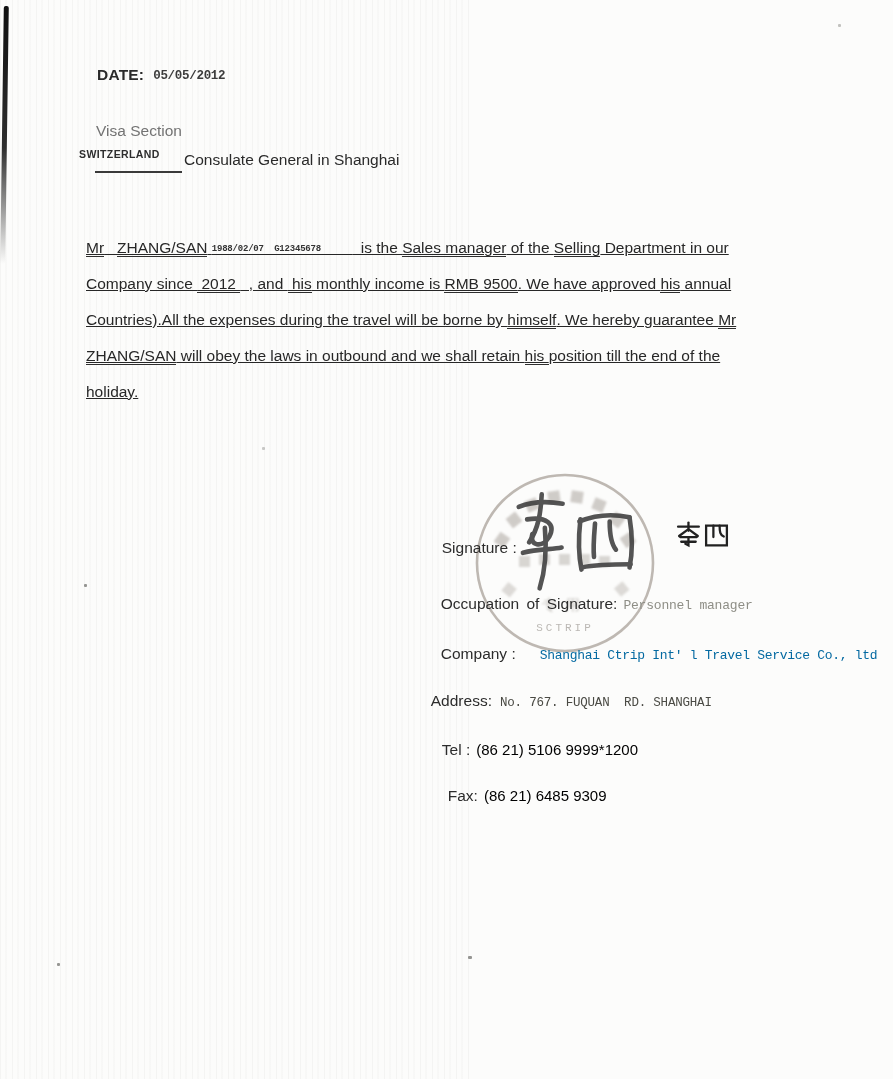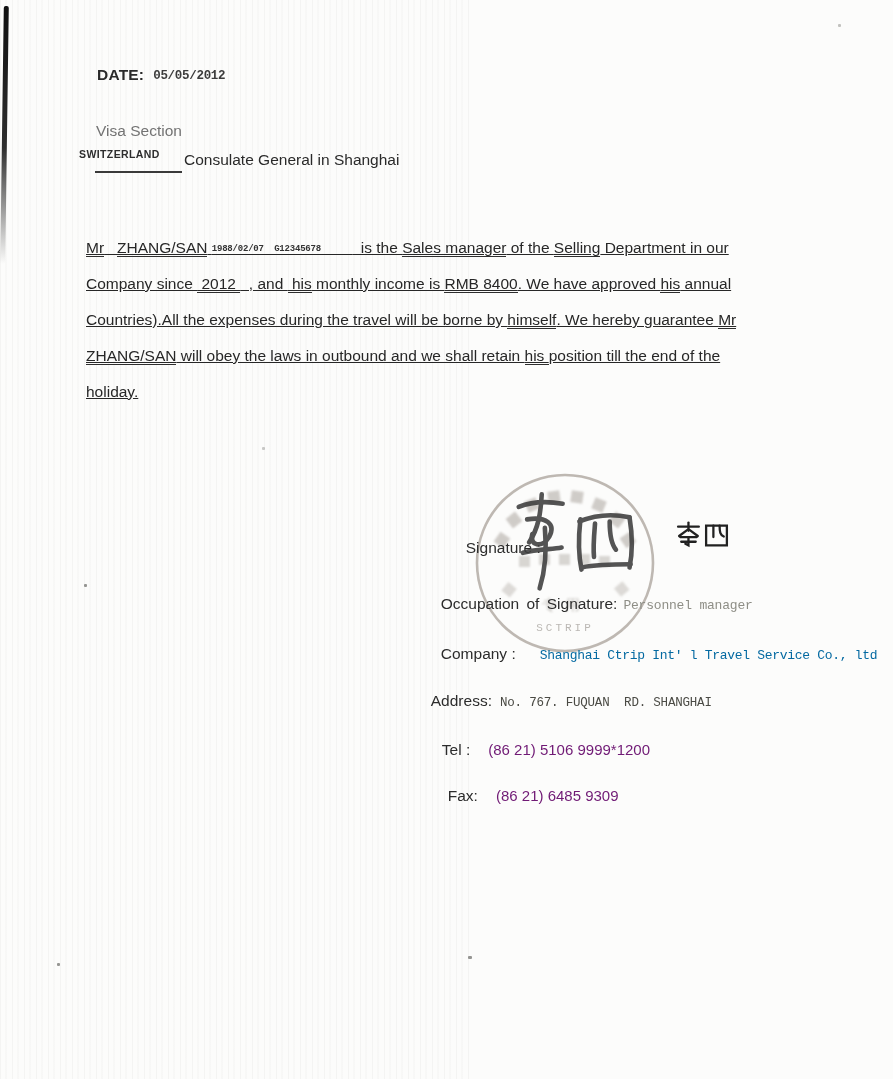--- a/index.html
+++ b/index.html
@@ -50,21 +50,21 @@
     letter-spacing:.2px;color:#4c4c4c;filter:blur(.3px);
   }
 
   
   .sig-label{font-size:15.5px;color:#2c2c2c;}
   .row-abs{position:absolute;white-space:pre;z-index:3;}
   .mono-val{font-family:"Liberation Mono",monospace;}
   .occupation-value{font-size:13px;color:#8e8e86;margin-left:6px;letter-spacing:-.2px;}
   .company-value{font-size:13px;color:#0369a1;margin-left:24px;letter-spacing:-.3px;}
   .address-value{font-size:12.5px;color:#4a4a44;margin-left:8px;letter-spacing:-.2px;}
-  .plain-val{font-size:15px;color:#701a75;margin-left:18px;}
+  .plain-val{font-size:15px;color:#000000;margin-left:6px;}
   .occ-label{word-spacing:3px;}
 
   .stamp-svg{position:absolute;left:470px;top:468px;z-index:2;}
   .handwriting-svg{position:absolute;left:496px;top:488px;z-index:4;}
   .printed-name-svg{position:absolute;left:676px;top:521px;z-index:4;}
   .stamp-center-text{
     font-family:"DejaVu Sans",sans-serif;font-size:15px;letter-spacing:8px;
     fill:#9a958e;opacity:.55;
   }
   .stamp-bottom-text{
@@ -83,21 +83,21 @@
     <span>DATE:</span><span class="date-value">05/05/2012</span>
   </div>
 
   <div class="visa-section">Visa Section</div>
   <div class="country-label">SWITZERLAND</div>
   <div class="country-underline"></div>
   <div class="consulate-text">Consulate General in Shanghai</div>
 
   <div class="body-para" id="bodyPara">
       <div class="para-line"><span class="seg-u">Mr</span><span>   </span><span class="seg-u">ZHANG/SAN</span><span> </span><span class="seg-su">1988/02/07  G12345678      </span><span>  is the </span><span class="seg-u">Sales manager</span><span> of the </span><span class="seg-u">Selling</span><span> Department in our</span></div>
-      <div class="para-line"><span>Company since </span><span class="seg-u"> 2012 </span><span>  , and </span><span class="seg-u"> his</span><span> monthly income is </span><span class="seg-u">RMB 8400</span><span>. We have approved </span><span class="seg-u">his</span><span> annual</span></div>
+      <div class="para-line"><span>Company since </span><span class="seg-u"> 2012 </span><span>  , and </span><span class="seg-u"> his</span><span> monthly income is </span><span class="seg-u">RMB 9500</span><span>. We have approved </span><span class="seg-u">his</span><span> annual</span></div>
       <div class="para-line"><span>Countries).All the expenses during the travel will be borne by </span><span class="seg-u">himself</span><span>. We hereby guarantee </span><span class="seg-u">Mr</span></div>
       <div class="para-line"><span class="seg-u">ZHANG/SAN</span><span> will obey the laws in outbound and we shall retain </span><span class="seg-u">his </span><span>position till the end of the</span></div>
       <div class="para-line"><span>holiday.</span></div>
     </div>
 
   <svg class="stamp-svg" width="190" height="190" viewBox="0 0 190 190" aria-hidden="false">
     <defs>
       <filter id="smudge">
           <feGaussianBlur stdDeviation="1.1"></feGaussianBlur>
         </filter>
@@ -149,21 +149,21 @@
       <path d="M13,8 L21,14"></path>
       <path d="M4,15 H20"></path>
       <path d="M12,15 V23 L9,21.5"></path>
       <path d="M5,19.5 H19"></path>
       <path d="M29,4 H49 V23 H29 Z"></path>
       <path d="M36,4 V15"></path>
       <path d="M42,4 C42,10 42.5,13 46,14.5"></path>
     </g>
   </svg>
 
-  <div class="row-abs" style="left:448px;top:521px;">
+  <div class="row-abs" style="left:424px;top:521px;">
     <span class="sig-label">Signature :</span>
   </div>
 
   <div class="row-abs" style="left:423px;top:577px;">
     <span class="sig-label occ-label">Occupation of Signature:</span><span class="mono-val occupation-value">Personnel manager</span>
   </div>
 
   <div class="row-abs" style="left:423px;top:627px;">
     <span class="sig-label">Company :</span><span class="mono-val company-value">Shanghai Ctrip Int' l Travel Service Co., ltd</span>
   </div>

